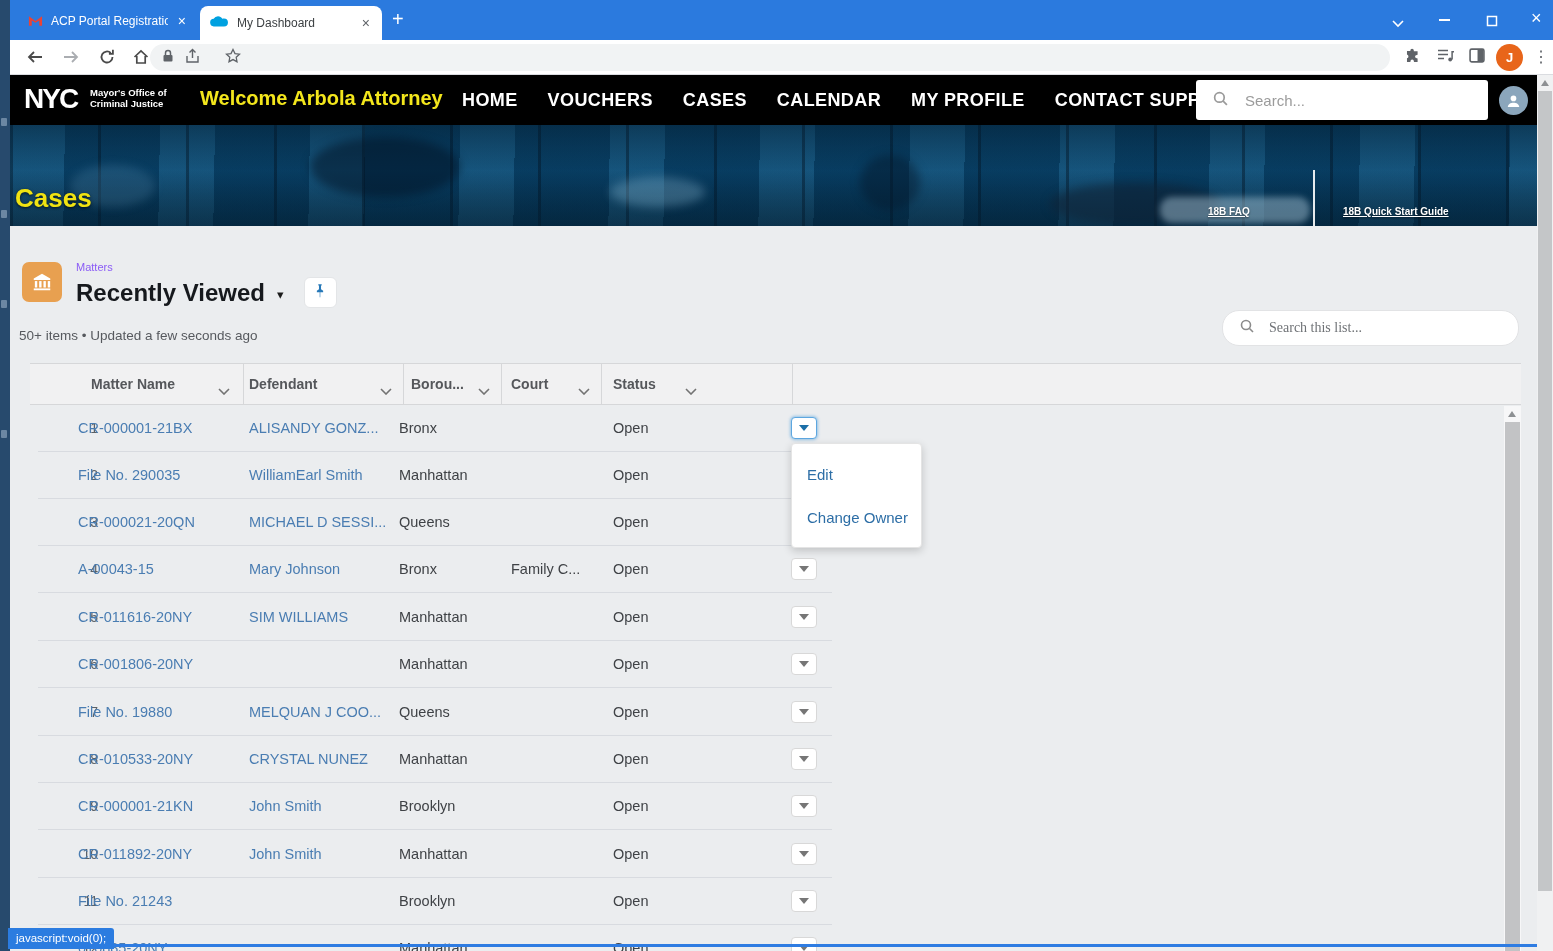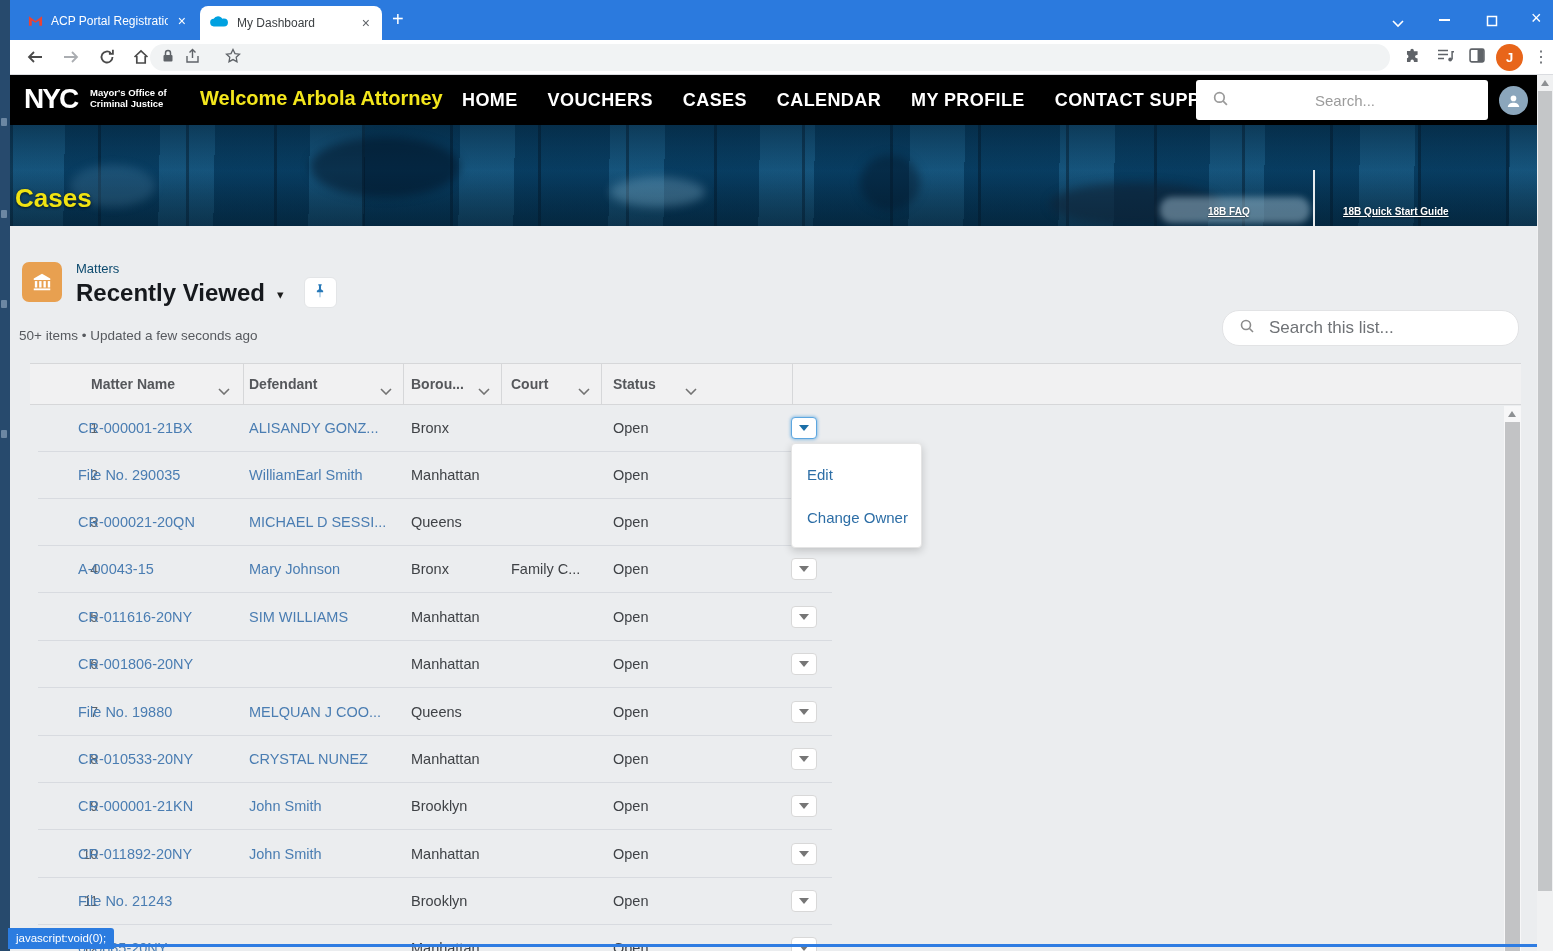--- a/index.html
+++ b/index.html
@@ -37,60 +37,60 @@
   .uparrow{width:0;height:0;border-left:4px solid transparent;border-right:4px solid transparent;border-bottom:6px solid #8d9093;position:absolute;}
 
   
   .siteheader{position:absolute;left:10px;top:75px;width:1527px;height:50px;background:#000;color:#fff;}
   .nyc{position:absolute;left:14px;top:8px;font-size:28px;font-weight:900;letter-spacing:-2px;color:#fff;}
   .nycsub{position:absolute;left:80px;top:12px;font-size:9.5px;font-weight:bold;line-height:1.18;color:#fff;}
   .welcome{position:absolute;left:190px;top:12px;font-size:20px;font-weight:bold;color:#f3e61c;}
   .mainnav{position:absolute;left:452px;top:0;height:50px;display:flex;align-items:center;gap:30px;}
   .mainnav span{font-size:18px;font-weight:bold;letter-spacing:.4px;color:#fff;white-space:nowrap;}
   .hsearch{position:absolute;left:1186px;top:5px;width:292px;height:40px;background:#fff;border-radius:3px;display:flex;align-items:center;padding:0 0 0 16px;box-sizing:border-box;gap:14px;}
-  .hsearch input{border:0;outline:0;font-size:15px;color:#444;width:200px;font-family:inherit;background:transparent;text-align:center;}
+  .hsearch input{border:0;outline:0;font-size:15px;color:#444;width:200px;font-family:inherit;background:transparent;}
   .hsearch input::placeholder{color:#9b9b9b;}
   .navatar{position:absolute;left:1489px;top:11px;width:29px;height:29px;border-radius:50%;background:#8ba6bc;display:flex;align-items:center;justify-content:center;}
 
   
   .hero{position:absolute;left:10px;top:125px;width:1527px;height:101px;overflow:hidden;
     background:
       linear-gradient(180deg, rgba(3,28,48,.60), rgba(7,54,86,.18) 45%, rgba(4,36,60,.50)),
       repeating-linear-gradient(90deg, rgba(0,8,18,.42) 0 3px, rgba(0,0,0,0) 3px 88px),
       repeating-linear-gradient(91deg, rgba(150,205,232,.10) 0 55px, rgba(0,22,44,.28) 55px 150px),
       linear-gradient(180deg,#0e5c8c 0%,#0a4a74 55%,#06344f 100%);}
   .hero .blob{position:absolute;border-radius:50%;filter:blur(5px);}
   .hero-title{position:absolute;left:5px;top:58px;font-size:26px;font-weight:bold;color:#f0e312;text-shadow:0 1px 3px rgba(0,0,0,.7);}
   .hero-link{position:absolute;top:81px;font-size:10px;font-weight:bold;color:#fff;text-shadow:0 1px 2px rgba(0,0,0,.6);text-decoration:underline;}
   .hero-div{position:absolute;left:1303px;top:45px;width:2px;height:56px;background:rgba(255,255,255,.9);}
 
   
   .objicon{position:absolute;left:22px;top:262px;width:40px;height:40px;border-radius:7px;background:#e8a050;display:flex;align-items:center;justify-content:center;}
-  .objlabel{position:absolute;left:76px;top:261px;font-size:13px;color:#0c4a6e;}
+  .objlabel{position:absolute;left:76px;top:261px;font-size:11px;color:#8b5cf6;}
   .viewrow{position:absolute;left:76px;top:277px;display:flex;align-items:center;gap:12px;}
   .viewname{font-size:24px;font-weight:bold;color:#16191d;}
   .caret{font-size:13px;color:#1b1b1b;padding-top:4px;}
   .pinbtn{width:33px;height:31px;background:#fff;border:1px solid #e3e5e7;border-radius:6px;display:flex;align-items:center;justify-content:center;margin-left:8px;box-sizing:border-box;}
   .summary{position:absolute;left:19px;top:328px;font-size:13.5px;color:#56595e;}
   .lsearch{position:absolute;left:1222px;top:310px;width:297px;height:36px;background:#fff;border:1px solid #e2e3e5;border-radius:17px;display:flex;align-items:center;padding:0 0 0 16px;box-sizing:border-box;gap:12px;}
-  .lsearch input{border:0;outline:0;font-size:17px;color:#1d4ed8;width:220px;background:transparent;font-family:Liberation Sans, sans-serif;}
+  .lsearch input{border:0;outline:0;font-size:14px;color:#1d4ed8;width:220px;background:transparent;font-family:Liberation Serif, serif;}
   .lsearch input::placeholder{color:#6f7276;}
 
   
   .thead{position:absolute;left:30px;top:363px;width:1491px;height:42px;background:#f1f1f2;border-top:1px solid #d6d7d9;border-bottom:1px solid #d6d7d9;box-sizing:border-box;}
   .thead .hlabel{position:absolute;top:12px;font-size:14px;font-weight:bold;color:#55575b;}
   .thead .hchev{position:absolute;top:17px;}
   .thead .vsep{position:absolute;top:0;width:1px;height:100%;background:#d6d7d9;}
   .row{position:absolute;left:30px;width:1491px;height:47px;}
   .row .cell{position:absolute;top:0;line-height:47px;font-size:14.5px;color:#3f4246;white-space:nowrap;}
   .row .num{left:10px;width:58px;text-align:right;color:#5c6166;font-size:14px;}
   .row a.cell{color:#4a7db2;text-decoration:none;cursor:pointer;}
   .row .matter{left:48px;}
   .row .defendant{left:219px;}
-  .row .borough{left:381px;}
+  .row .borough{left:369px;}
   .row .court{left:481px;}
   .row .status{left:583px;}
   .rowsep{position:absolute;left:8px;width:794px;bottom:0;height:1px;background:#d8dbe0;}
   .rowact{position:absolute;left:761px;top:12px;width:26px;height:22px;background:#fff;border:1px solid #d8d8d8;border-radius:4px;padding:0;display:flex;align-items:center;justify-content:center;cursor:pointer;}
   .rowact .tri{width:0;height:0;border-left:5px solid transparent;border-right:5px solid transparent;border-top:6px solid #767676;}
   .rowact.focused{border:1px solid #5da7e0;box-shadow:0 0 3px 1px rgba(91,166,224,.6);}
   .rowact.focused .tri{border-top-color:#1b6fa8;}
 
   
   .tscroll{position:absolute;left:1504px;top:406px;width:17px;height:545px;background:#f7f7f8;z-index:25;}

